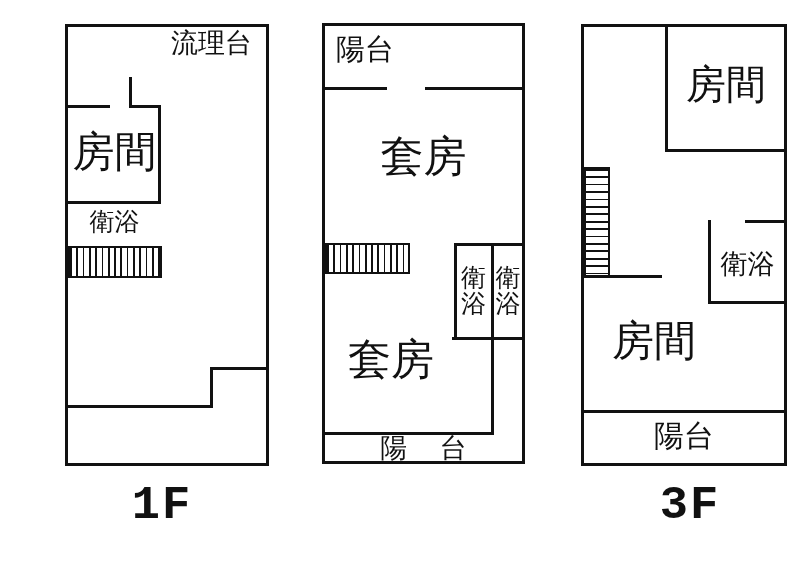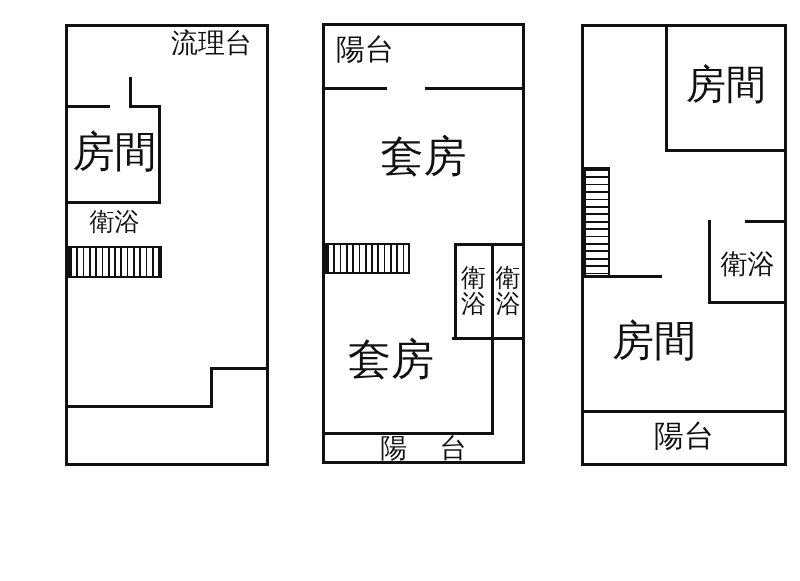--- a/index.html
+++ b/index.html
@@ -92,14 +92,16 @@
 
     <div class="label center fs27" style="left:127px;top:225px;width:73px;">衛浴</div>
 
     <div class="label center fs42" style="left:0;top:295px;width:140px;">房間</div>
 
     <div class="wall" style="left:0;top:383px;width:200px;height:3px;"></div>
 
     <div class="label center fs30" style="left:0;top:396px;width:200px;">陽台</div>
   </div>
 
+  <div class="floor-label" style="left:70px;top:479px;width:120px;">1F</div>
+  <div class="floor-label" style="left:598px;top:479px;width:120px;">3F</div>
 
 </div>
 
 </body></html>

